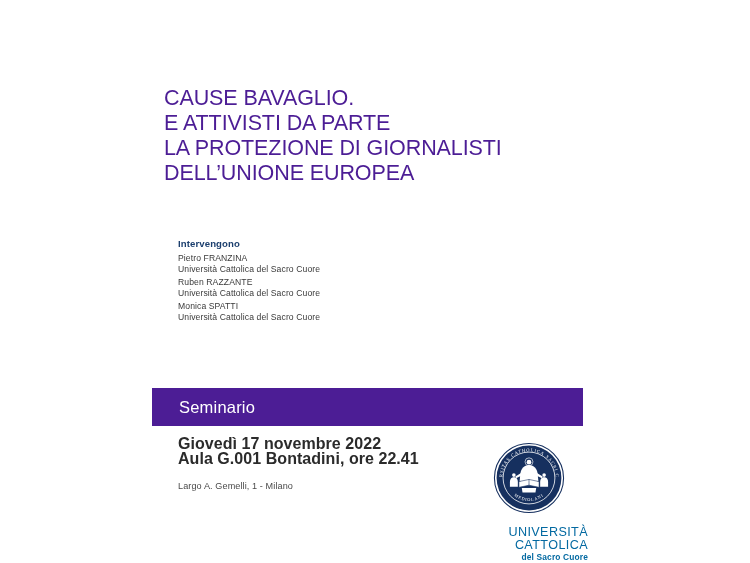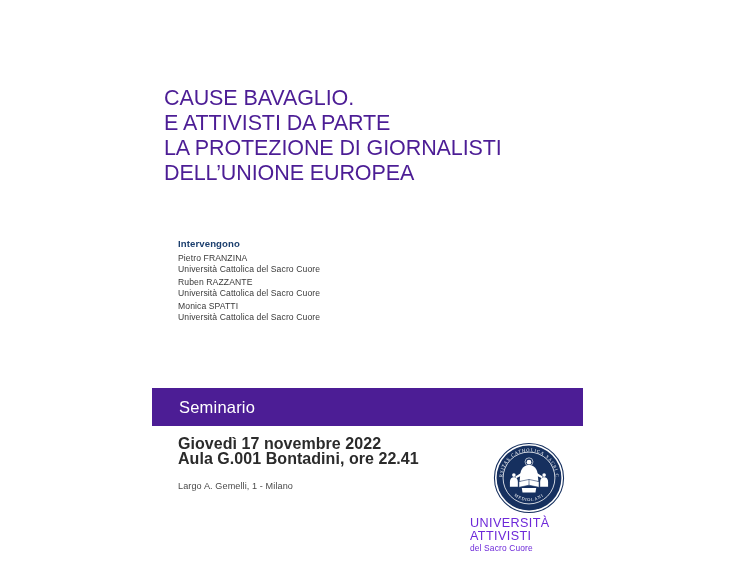--- a/index.html
+++ b/index.html
@@ -137,37 +137,37 @@
     left: 470px;
     top: 442px;
     width: 118px;
     text-align: center;
   }
   .logo-seal {
     display: block;
     margin: 0 auto;
   }
   .logo-wordmark {
-    margin-top: 3px;
-    color: #6d28d9;
+    margin-top: 12px;
+    color: #0369a1;
     line-height: 1;
-    text-align: left;
+    text-align: right;
   }
   .logo-line1,
   .logo-line2 {
     display: block;
     font-size: 12.6px;
     font-weight: 400;
     letter-spacing: 0.4px;
     line-height: 13px;
   }
   .logo-line3 {
     display: block;
     font-size: 8.4px;
-    font-weight: 400;
+    font-weight: 700;
     letter-spacing: 0.15px;
     line-height: 11px;
   }
 </style>
 </head>
 <body>
 
 <div class="poster">
 
 
@@ -244,18 +244,18 @@
         <circle cx="58" cy="92" r="5"></circle>
         <path d="M58 98 C 50 98 47 104 47 112 L 47 124 L 69 124 L 69 112 C 69 104 66 98 58 98 Z"></path>
 
         <circle cx="142" cy="92" r="5"></circle>
         <path d="M142 98 C 134 98 131 104 131 112 L 131 124 L 153 124 L 153 112 C 153 104 150 98 142 98 Z"></path>
       </g>
     </svg>
 
     <div class="logo-wordmark">
       <span class="logo-line1">UNIVERSITÀ</span>
-      <span class="logo-line2">ATTIVISTI</span>
+      <span class="logo-line2">CATTOLICA</span>
       <span class="logo-line3">del Sacro Cuore</span>
     </div>
   </div>
 
 </div>
 
 </body></html>

